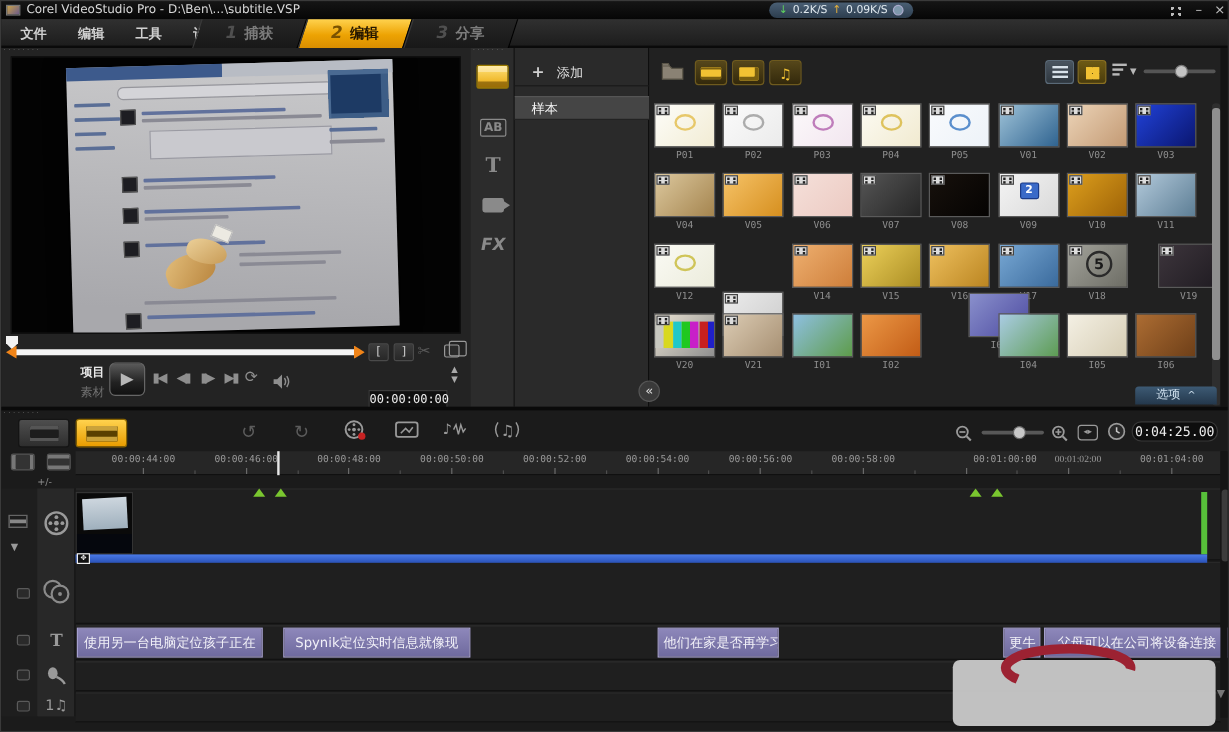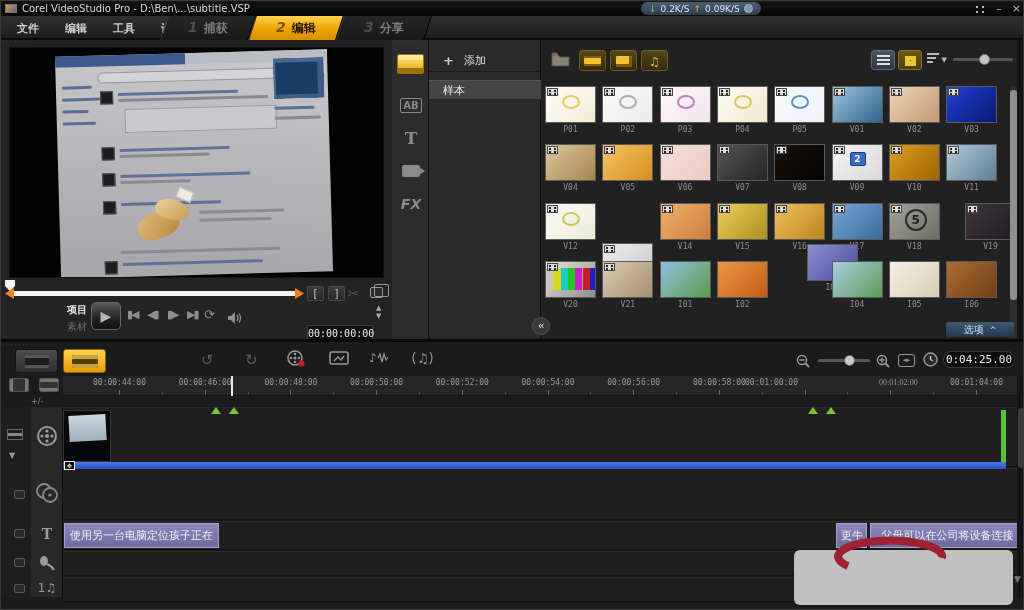--- a/index.html
+++ b/index.html
@@ -835,21 +835,21 @@
         <span class="ruler-tick mid" style="left: 441.65px;"></span>
         <span class="ruler-label" style="left: 458.5px;">00:00:54:00</span>
         <span class="ruler-tick" style="left: 484.5px;"></span>
         <span class="ruler-tick mid" style="left: 527.35px;"></span>
         <span class="ruler-label" style="left: 544.2px;">00:00:56:00</span>
         <span class="ruler-tick" style="left: 570.2px;"></span>
         <span class="ruler-tick mid" style="left: 613.05px;"></span>
         <span class="ruler-label" style="left: 629.9px;">00:00:58:00</span>
         <span class="ruler-tick" style="left: 655.9px;"></span>
         <span class="ruler-tick mid" style="left: 698.75px;"></span>
-        <span class="ruler-label" style="left: 682px;">00:01:00:00</span>
+        <span class="ruler-label" style="left: 748px;">00:01:00:00</span>
         <span class="ruler-tick" style="left: 741.6px;"></span>
         <span class="ruler-tick mid" style="left: 784.45px;"></span>
         <span class="ruler-label" style="left: 816px; font-family: Liberation Serif, serif;">00:01:02:00</span>
         <span class="ruler-tick" style="left: 827.3px;"></span>
         <span class="ruler-tick mid" style="left: 870.15px;"></span>
         <span class="ruler-label" style="left: 887px;">00:01:04:00</span>
         <span class="ruler-tick" style="left: 913px;"></span>
       </div>
     <div id="tl-playhead" style="left: 230px;"></div>
 
@@ -906,20 +906,22 @@
       <div id="pan-icon">✥</div>
       <div id="markers-layer" style="position:absolute;left:0;top:6px;width:1016px;height:0;">
           <div class="marker" style="left: 210px;"></div>
           <div class="marker" style="left: 228px;"></div>
           <div class="marker" style="left: 807px;"></div>
           <div class="marker" style="left: 825px;"></div>
         </div>
 
       <div id="subtitle-layer">
           <div class="sub-clip" style="left: 63px; width: 155px;">使用另一台电脑定位孩子正在</div>
+          <div class="sub-clip" style="left: 235px; width: 156px;">Spynik定位实时信息就像现</div>
+          <div class="sub-clip" style="left: 547px; width: 101px;">他们在家是否再学习</div>
           <div class="sub-clip" style="left: 835px; width: 31px;">更牛</div>
           <div class="sub-clip" style="left: 869px; width: 155px;">父母可以在公司将设备连接</div>
         </div>
 
     </div>
 
     <div id="tl-right-edge"></div>
     <div id="tl-vscroll"></div>
 
     <div id="watermark">

